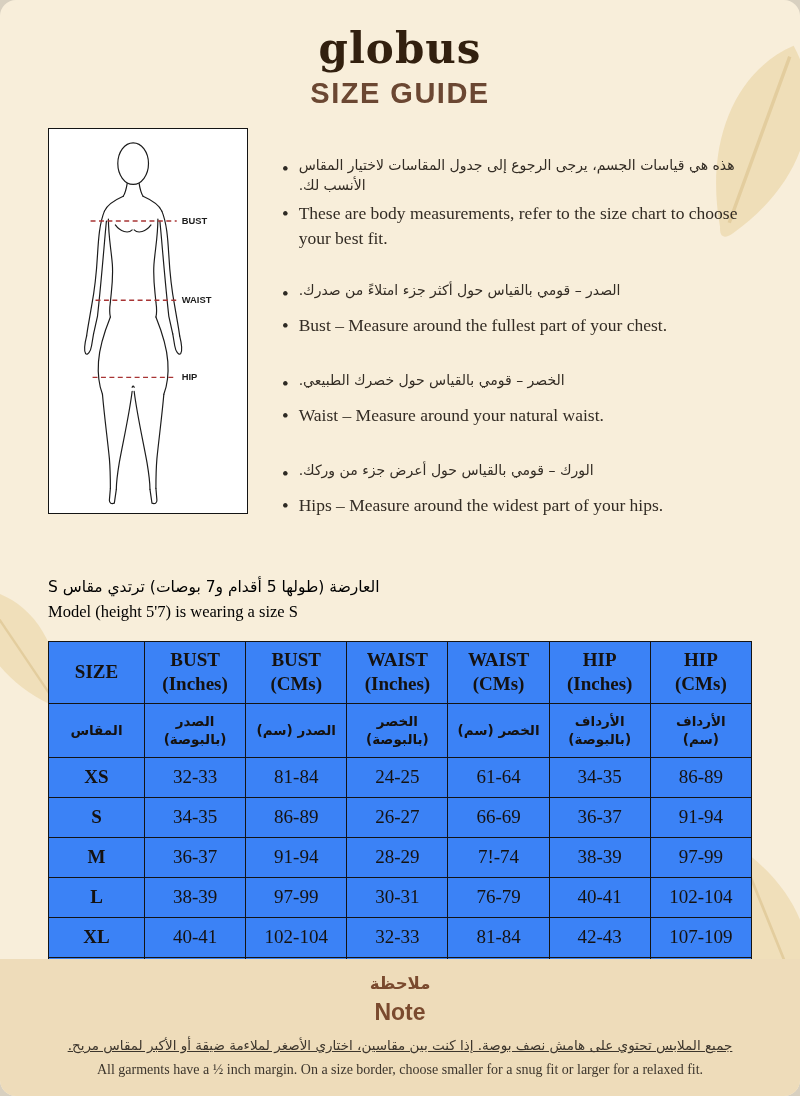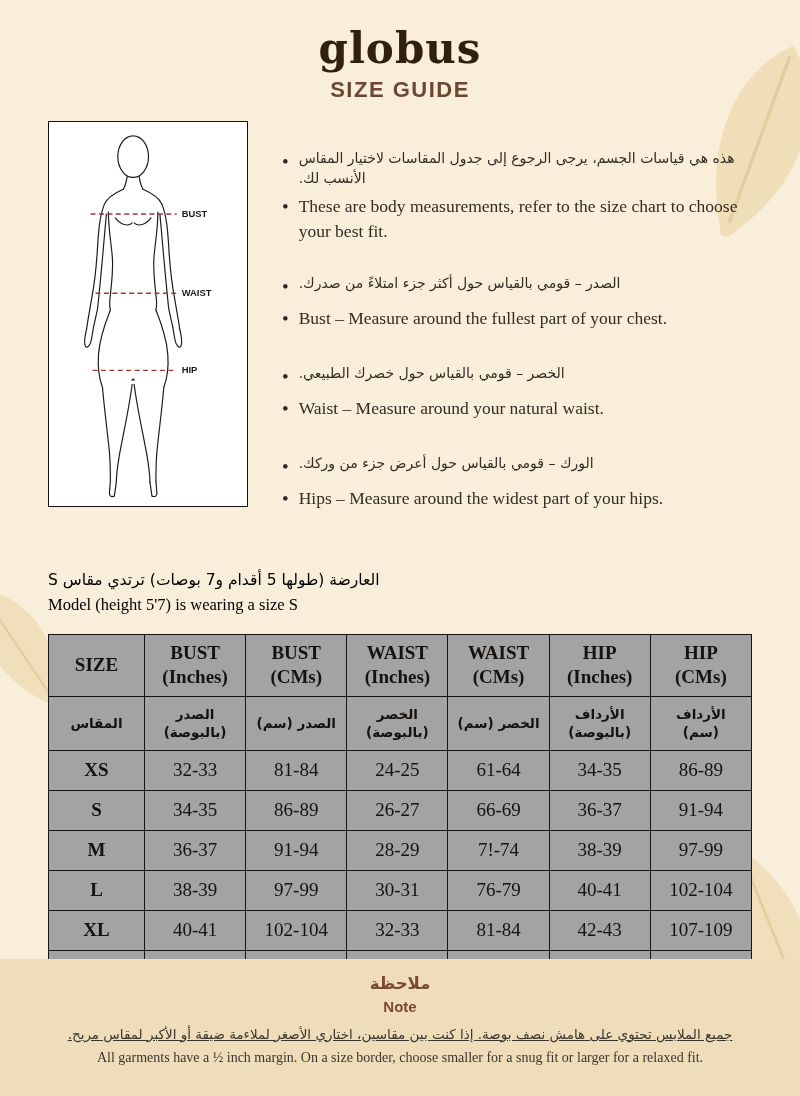--- a/index.html
+++ b/index.html
@@ -1,32 +1,32 @@
 <!DOCTYPE html>
 <html><head>
 <meta charset="utf-8">
 <style>
   * { margin:0; padding:0; box-sizing:border-box; }
   body { background:#d8d0c0; }
   .page {
     position:relative; width:800px; height:1096px; margin:0 auto;
     background:#f8eeda; overflow:hidden;
-    font-family:"Liberation Serif", serif; color:#2e2a24;
+    font-family:"Liberation Serif", serif; color:#2e2a24;border-radius:16px;
   }
   .leaf { position:absolute; z-index:0; }
   .content { position:relative; z-index:1; }
 
   
   .header { text-align:center; padding-top:24px; }
   .brand {
     font-family:"DejaVu Serif", serif; font-weight:bold; font-size:42px;
     color:#32200f; letter-spacing:1px;
   }
   .page-title {
-    font-family:"Liberation Sans", sans-serif; font-weight:bold; font-size:22px;
+    font-family:"Liberation Sans", sans-serif; font-weight:bold; font-size:29px;
     color:#6b4732; letter-spacing:1.5px; margin-top:4px;
   }
 
   
   .top { display:flex; padding:18px 48px 0 48px; gap:34px; }
   .figure-box {
     flex:none; width:200px; height:386px; background:#ffffff;
     border:1.6px solid #141414;
   }
   .figure-box svg { width:100%; height:100%; display:block; }
@@ -42,21 +42,21 @@
   }
   .item.en .text { text-align:left; }
 
   
   .model-note { margin:24px 48px 0 48px; font-size:16.5px; line-height:1.55; color:#000000; }
   .model-note .ar { direction:rtl; text-align:left; font-family:"DejaVu Sans", sans-serif; font-size:15.5px; }
 
   
   .size-table {
     border-collapse:collapse; margin:16px auto 0 auto; width:704px;
-    background:#a3a3a3; table-layout:fixed;
+    background:#3b82f6; table-layout:fixed;
   }
   .size-table th, .size-table td {
     border:1.6px solid #141414; text-align:center; vertical-align:middle;
     color:#151210;
   }
   .size-table thead tr.hdr-en th { font-size:19px; font-weight:bold; height:62px; line-height:1.3; }
   .size-table thead tr.hdr-ar th {
     font-family:"DejaVu Sans", sans-serif; direction:rtl;
     font-size:13.5px; font-weight:bold; height:54px; padding:4px 8px; line-height:1.35;
   }
@@ -65,21 +65,21 @@
 
   
   .note-section {
     position:absolute; left:0; right:0; bottom:0; z-index:1;
     background:#eedcba; text-align:center; padding:13px 26px 14px 26px; height:137px;
   }
   .note-title {
     font-family:"DejaVu Sans", sans-serif; font-weight:bold;
     font-size:16.5px; color:#7a4a2e; line-height:1.45;
   }
-  .note-title.en { font-family:"Liberation Sans", sans-serif; font-size:15px; }
+  .note-title.en { font-family:"Liberation Sans", sans-serif; font-size:23px; }
   .note-body { font-size:14px; color:#3c352c; line-height:1.5; margin-top:3px; }
   .note-body.ar { direction:rtl; font-family:"DejaVu Sans", sans-serif; font-size:13.5px; margin-top:6px;text-decoration:underline; }
 </style>
 </head>
 <body>
 
 <div class="page">
 
   <svg class="leaf" style="top:34px; right:-34px; width:150px; height:214px; transform:rotate(20deg);" viewBox="0 0 100 150">
     <path d="M50,4 C84,34 92,88 55,142 C51,148 47,148 45,141 C14,88 18,34 50,4 Z" fill="#eddbb2" opacity="0.85"></path>

